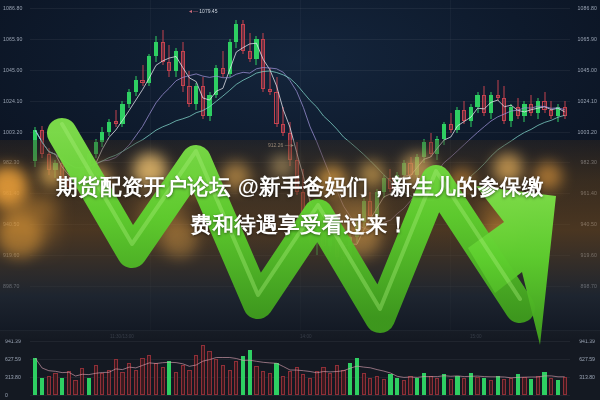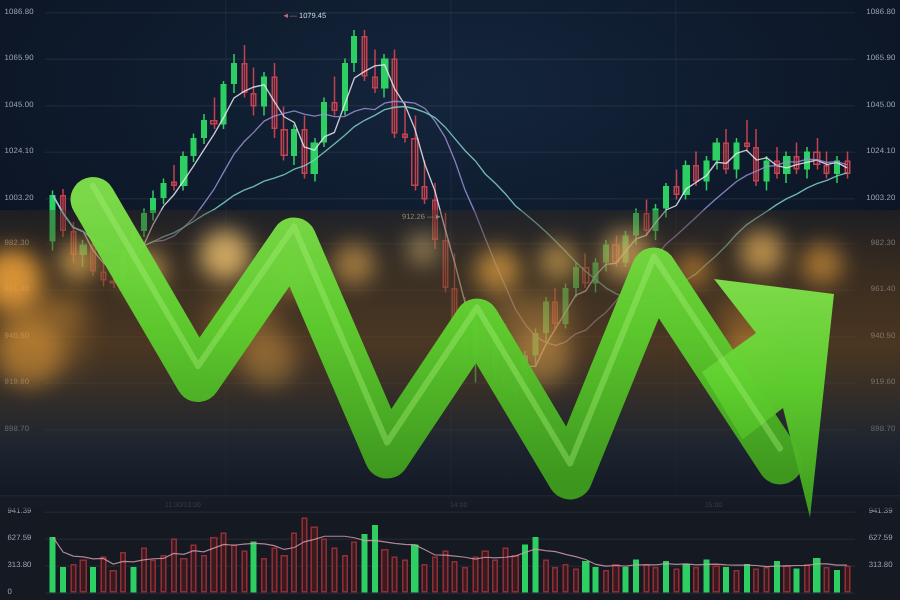--- a/index.html
+++ b/index.html
@@ -621,15 +621,17 @@
       </linearGradient>
     </defs>
     <g>
       <path d="M 62 133 L 132 253 L 196 160 L 258 304 L 318 214 L 380 318 L 436 180 L 520 308" fill="none" stroke="url(#agrad)" stroke-width="30" stroke-linejoin="round" stroke-linecap="round" opacity="0.96"></path>
       <path d="M 540 345 L 522 272 L 495 293 L 468 248 L 504 222 L 476 186 L 556 196 Z" fill="url(#agrad)" opacity="0.97"></path>
       <path d="M 62 133 L 132 253 L 196 160 L 258 304 L 318 214 L 380 318 L 436 180 L 520 308" fill="none" stroke="#a8ef78" stroke-width="4" stroke-linejoin="round" stroke-linecap="round" opacity="0.38" transform="translate(0,-9)"></path>
     </g>
   </svg>
 
   <div class="headline">
+    <span class="l1">期货配资开户论坛 @新手爸妈们，新生儿的参保缴</span>
+    <span class="l2">费和待遇享受看过来！</span>
   </div>
 
 </div>
 
 </body></html>

